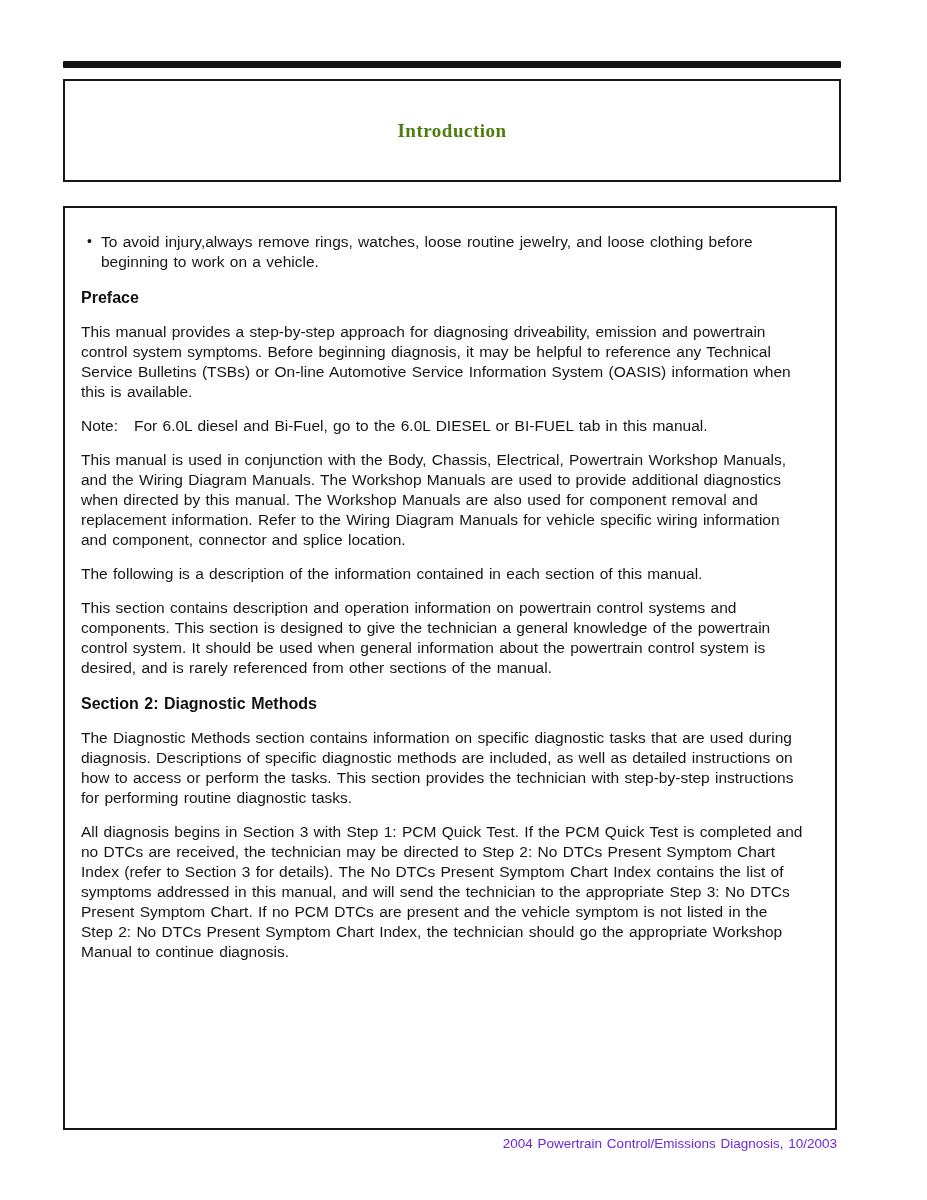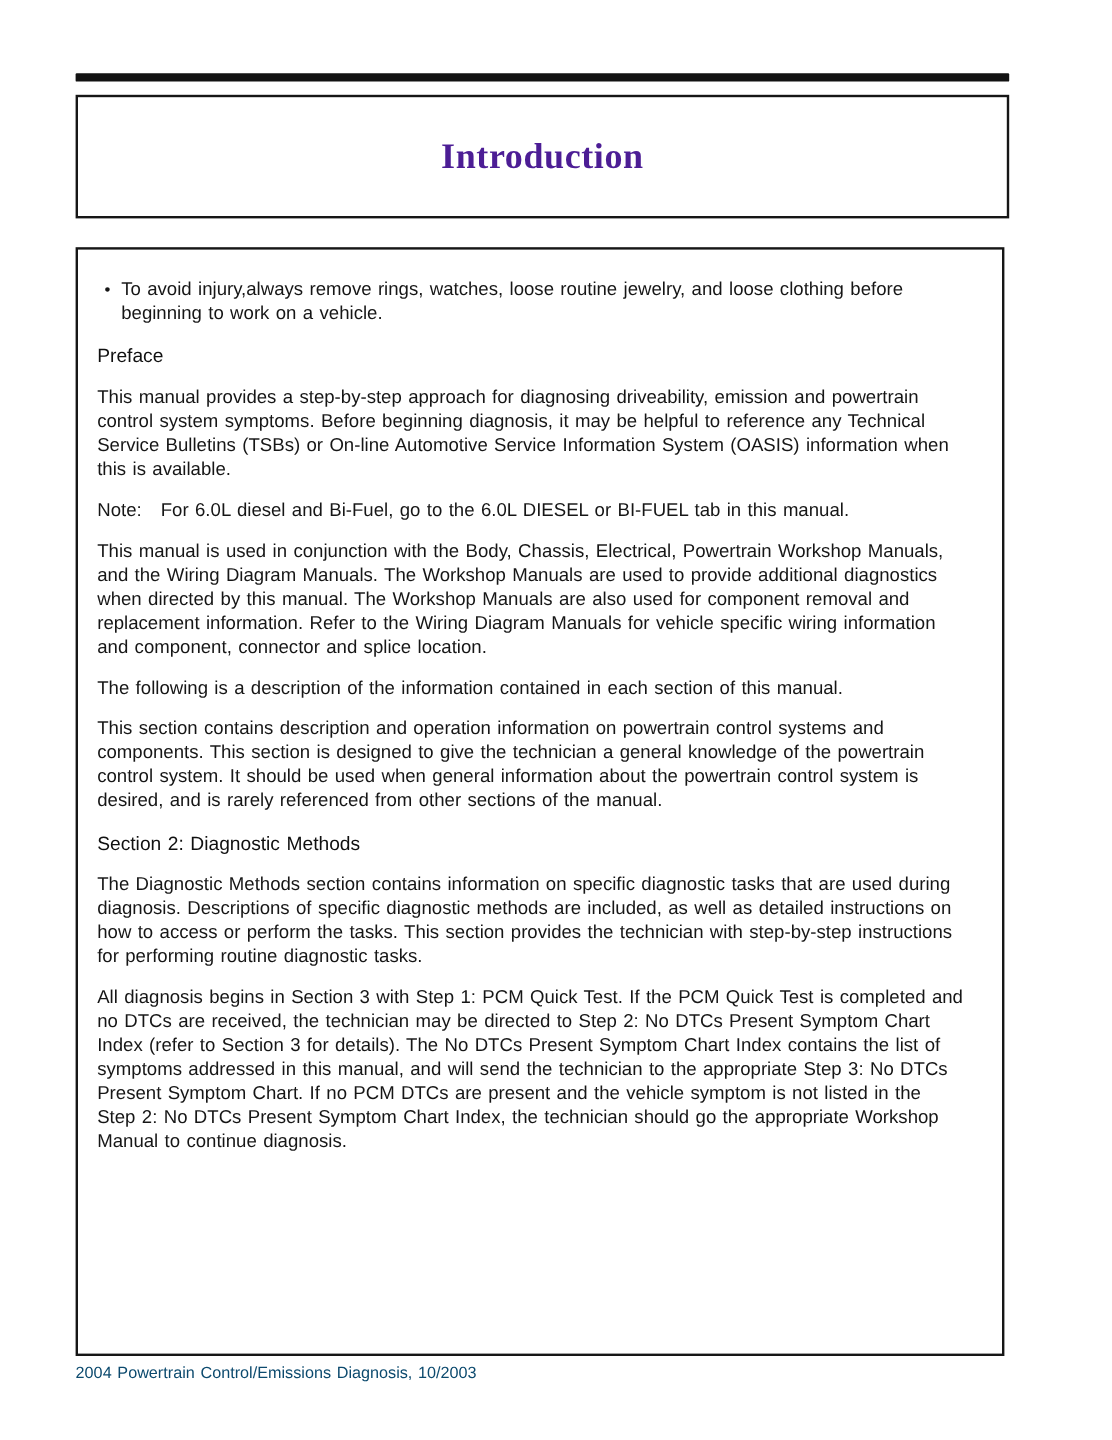--- a/index.html
+++ b/index.html
@@ -33,23 +33,23 @@
     border: 2px solid #161616;
     background: #ffffff;
     display: flex;
     align-items: center;
     justify-content: center;
   }
   .title-box h1 {
     margin: 0;
     font-family: "Liberation Serif", serif;
     font-weight: bold;
-    font-size: 30px;
+    font-size: 19px;
     letter-spacing: 0.5px;
-    color: #4c1d95;
+    color: #4d7c0f;
   }
   .content-box {
     position: absolute;
     left: 63px;
     top: 206px;
     width: 774px;
     height: 924px;
     border: 2px solid #161616;
     background: #ffffff;
     box-sizing: border-box;
@@ -74,35 +74,36 @@
   ul.safety-list li::before {
     content: "\2022";
     position: absolute;
     left: 0;
     top: -1px;
     font-size: 14px;
   }
   .content-box h2 {
     margin: 16px 0 12px 0;
     font-size: 16px;
-    font-weight: normal;
+    font-weight: bold;
     color: #101010;
     word-spacing: 1px;
   }
   .content-box p {
     margin: 14px 0;
     white-space: pre-wrap;
   }
   .footer {
     position: absolute;
     top: 1136px;
     left: 63px;
     width: 774px;
+    text-align: right;
     font-size: 13.5px;
-    color: #0c4a6e;
+    color: #6d28d9;
     word-spacing: 1px;
   }
 </style>
 </head>
 <body>
 
 <div class="page">
 
   <div class="top-rule"></div>
 

